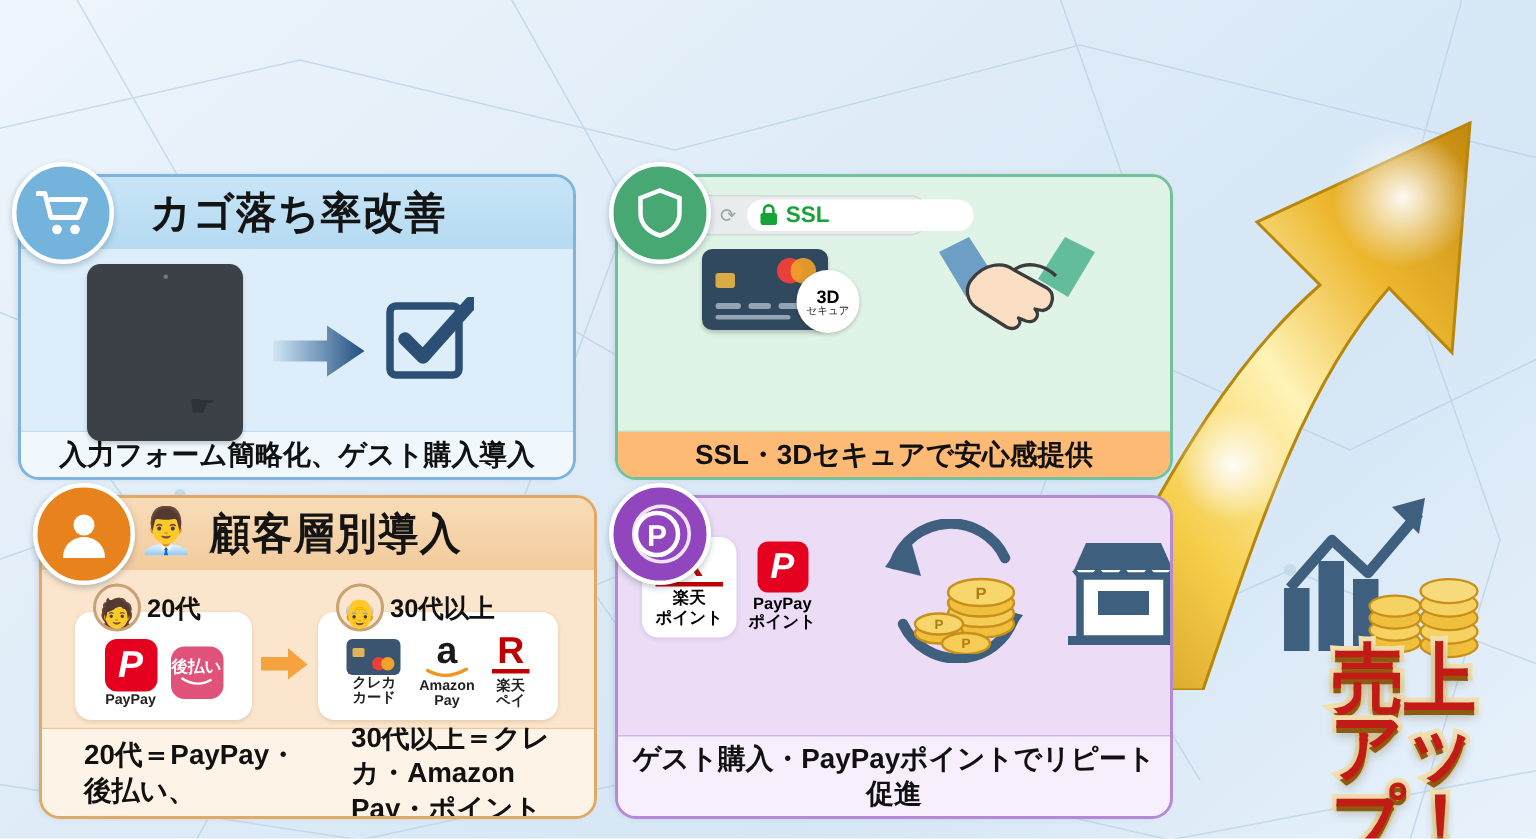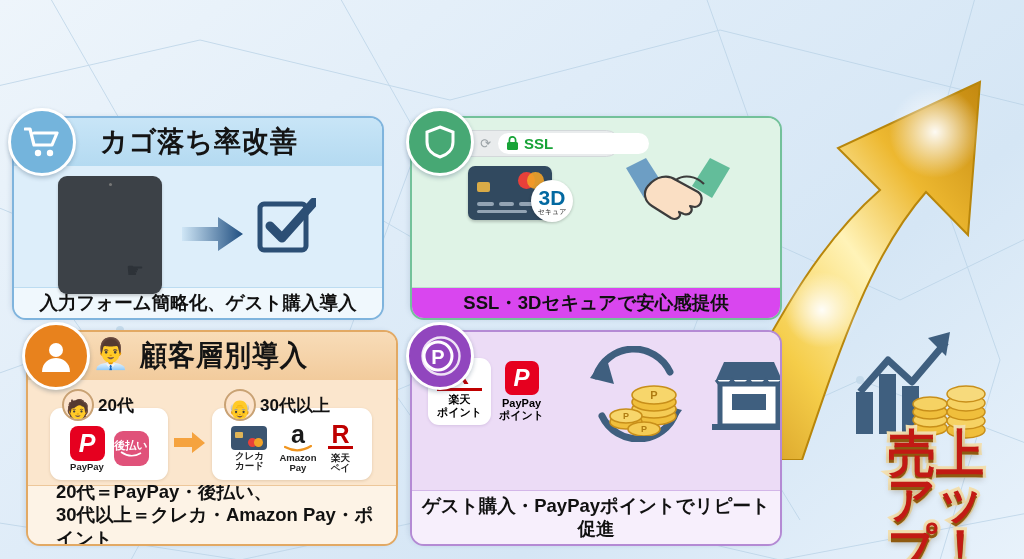--- a/index.html
+++ b/index.html
@@ -46,21 +46,21 @@
 
   #card1{left:12px;top:116px;width:368px;height:200px;}
   #card1 .card-inner{--bd:#7fb4dd;--bg2:#ddeefa;--bg3:#eef7fd;--bg2b:#ddeefa;}
   #card1 .card-head{--bg1:#bfe0f4;background:linear-gradient(180deg,#c8e5f7,#b4daf1);}
   #card1 .card-foot{background:#f0f8fd;border-top:1px solid #bcdcf1;}
   #card1 .badge{background:#74b4dc;}
 
   #card2{left:410px;top:116px;width:368px;height:200px;}
   #card2 .card-inner{--bd:#73c19a;--bg2:#dff3e6;--bg3:#eefaf1;}
   #card2 .card-head{--bg1:#bfe8cd;background:linear-gradient(180deg,#c8ecd5,#b6e2c6);}
-  #card2 .card-foot{background:#d946ef;border-top:1px solid #b9e2c8;}
+  #card2 .card-foot{background:#fdba74;border-top:1px solid #b9e2c8;}
   #card2 .badge{background:#47a874;}
 
   #card3{left:26px;top:330px;width:368px;height:212px;}
   #card3 .card-inner{--bd:#e2a964;--bg2:#fbe6cd;--bg3:#fdf2e4;}
   #card3 .card-head{--bg1:#f6d4ab;background:linear-gradient(180deg,#f8dcb8,#f2cb9c);}
   #card3 .card-foot{background:#fdf3e6;border-top:1px solid #edc79a;}
   #card3 .badge{background:#e8821d;}
 
   #card4{left:410px;top:330px;width:368px;height:212px;}
   #card4 .card-inner{--bd:#b48ad4;--bg2:#ecdcf6;--bg3:#f6edfb;}
@@ -93,21 +93,21 @@
   .cc{position:absolute;left:56px;top:48px;width:84px;height:54px;border-radius:7px;
       background:#31495f;box-shadow:0 2px 3px rgba(0,0,0,.2);}
   .cc .chip{position:absolute;left:9px;top:16px;width:13px;height:10px;background:#d9ab47;border-radius:2px;}
   .cc .mc1,.cc .mc2{position:absolute;top:6px;width:17px;height:17px;border-radius:50%;}
   .cc .mc1{left:50px;background:#e8403a;}
   .cc .mc2{left:59px;background:#f2a227;opacity:.9;}
   .cc .ln{position:absolute;height:3.5px;background:#93a4b4;border-radius:2px;top:36px;}
   .badge3d{position:absolute;left:119px;top:62px;width:42px;height:42px;border-radius:50%;
            background:#fff;box-shadow:0 1px 3px rgba(0,0,0,.22);display:flex;flex-direction:column;
            align-items:center;justify-content:center;line-height:1;}
-  .badge3d b{font-size:21px;color:#0369a1;}
+  .badge3d b{font-size:12px;color:#000000;}
   .badge3d i{font-size:7px;font-style:normal;color:#1c1c1c;}
   .shake{position:absolute;left:212px;top:34px;}
 
   
   .grp{position:absolute;background:#fff;border-radius:11px;box-shadow:0 1px 3px rgba(120,80,30,.18);}
   #g1{left:22px;top:28px;width:118px;height:72px;}
   #g2{left:184px;top:28px;width:160px;height:72px;}
   .grp-head{position:absolute;top:-19px;left:12px;display:flex;align-items:center;gap:4px;}
   .face{width:28px;height:28px;border-radius:50%;border:2px solid #c9a274;overflow:hidden;
         background:#fce4cd;display:flex;align-items:flex-end;justify-content:center;font-size:19px;line-height:1;}
@@ -312,21 +312,21 @@
               <div class="lg-cap">Amazon<br>Pay</div>
             </div>
             <div class="lg">
               <div class="rakuten-R">R</div>
               <div class="lg-cap" style="margin-top:3px">楽天<br>ペイ</div>
             </div>
           </div>
         </div>
 
       </div>
-      <div class="card-foot" style="flex-direction:column;height:52px">
+      <div class="card-foot" style="flex-direction:row;height:52px">
         <span style="display:block;width:100%;text-align:left;padding-left:22px;box-sizing:border-box">20代＝PayPay・後払い、</span>
         <span style="display:block;width:100%;text-align:left;padding-left:22px;box-sizing:border-box">30代以上＝クレカ・Amazon Pay・ポイント</span>
       </div>
     </div>
     <div class="badge">
       <svg width="34" height="34" viewBox="0 0 34 34" fill="#fff">
         <circle cx="17" cy="11" r="7"></circle>
         <path d="M3 33 C3 23 11 19 17 19 C23 19 31 23 31 33 Z"></path>
       </svg>
     </div>

